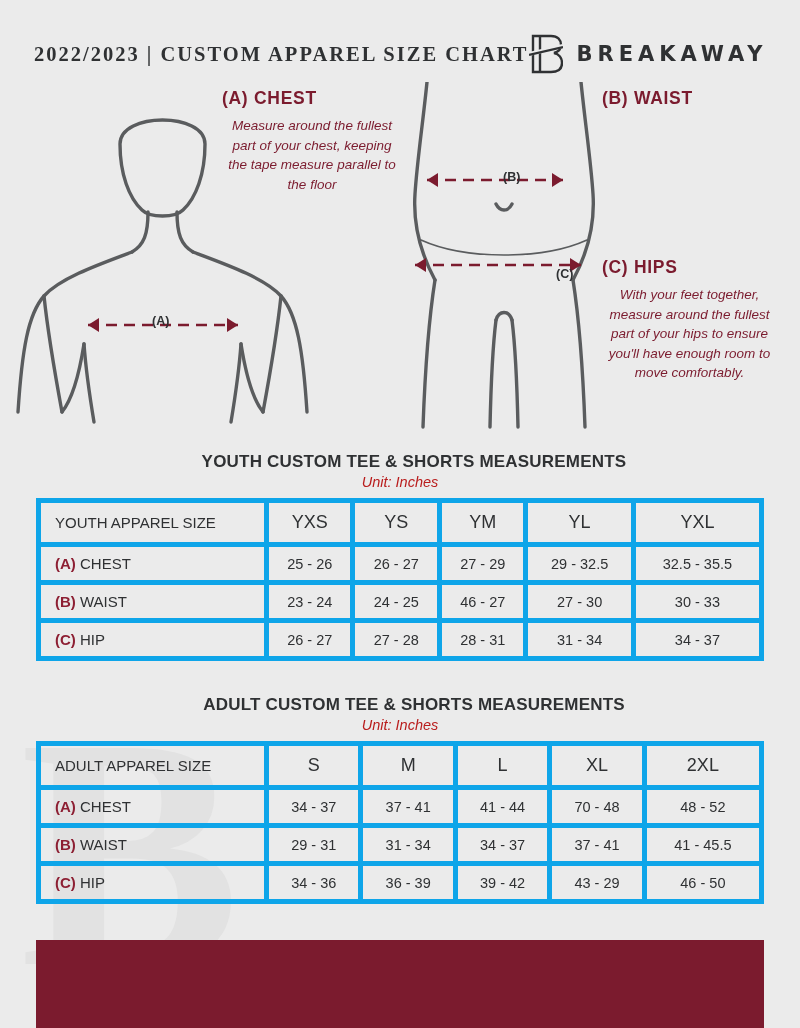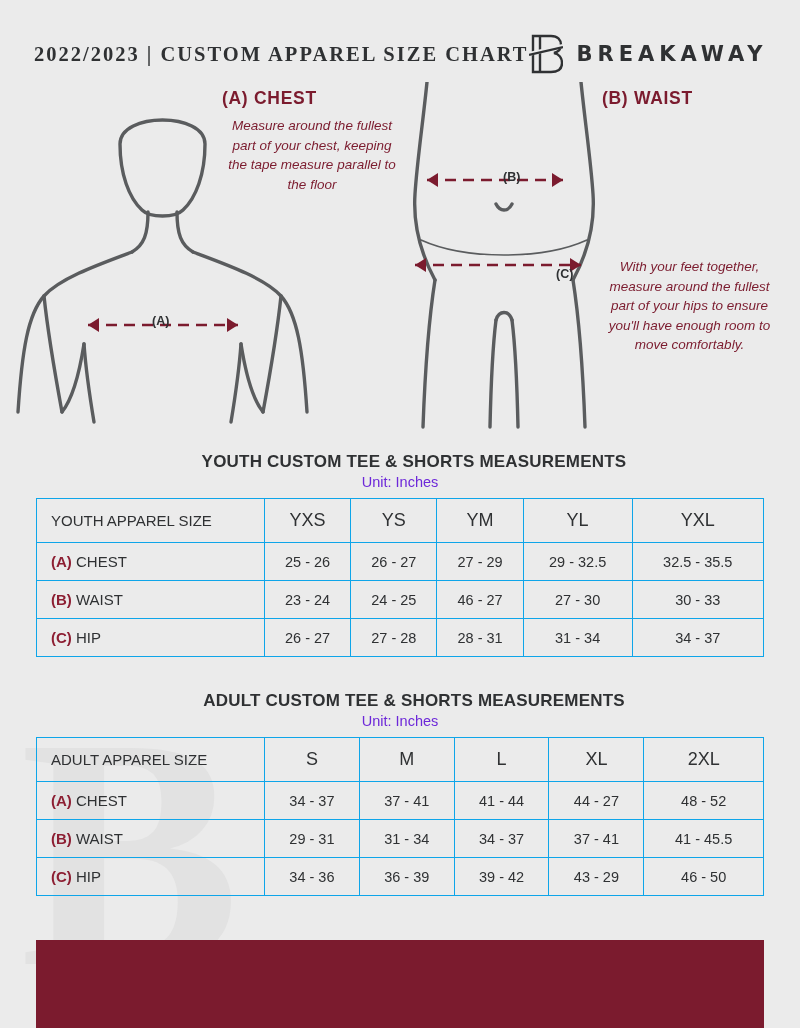--- a/index.html
+++ b/index.html
@@ -105,31 +105,32 @@
     font-size: 17px;
     font-weight: bold;
     color: #2f3133;
     letter-spacing: 0.2px;
     margin: 0;
     padding-left: 28px;
   }
   .table-unit {
     text-align: center;
     font-size: 14.5px;
-    color: #6d28d9;
+    font-style: italic;
+    color: #b91c1c;
     margin: 2px 0 8px 0;
   }
   table {
     border-collapse: collapse;
     width: 728px;
     margin: 0 auto;
     background: transparent;
   }
   table th, table td {
-    border: 1px solid #0ea5e9;
+    border: 5px solid #0ea5e9;
     padding: 0;
     height: 38px;
     text-align: center;
     font-size: 14.5px;
     color: #2f3133;
     font-weight: normal;
   }
   table th.rowhead, table td.rowhead {
     text-align: left;
     padding-left: 14px;
@@ -255,20 +256,24 @@
       </div>
 
       <div class="callout" id="callout-waist">
         <p class="callout-title">
           <span class="paren">(B)</span>
           <span>WAIST</span>
         </p>
       </div>
 
       <div class="callout" id="callout-hips">
+        <p class="callout-title">
+          <span class="paren">(C)</span>
+          <span>HIPS</span>
+        </p>
         <p class="callout-body">With your feet together, measure around the fullest part of your hips to ensure you'll
 have enough room to move comfortably.</p>
       </div>
     </div>
 
     <div class="table-block">
       <p class="table-title">YOUTH CUSTOM TEE &amp; SHORTS MEASUREMENTS</p>
       <p class="table-unit">Unit: Inches</p>
       <table>
         <thead>
@@ -323,21 +328,21 @@
             <th>XL</th>
             <th>2XL</th>
           </tr>
         </thead>
         <tbody>
           <tr>
             <td class="rowhead"><span class="tag">(A)</span> <span>CHEST</span></td>
             <td>34 - 37</td>
             <td>37 - 41</td>
             <td>41 - 44</td>
-            <td>44 - 27</td>
+            <td>70 - 48</td>
             <td>48 - 52</td>
           </tr>
           <tr>
             <td class="rowhead"><span class="tag">(B)</span> <span>WAIST</span></td>
             <td>29 - 31</td>
             <td>31 - 34</td>
             <td>34 - 37</td>
             <td>37 - 41</td>
             <td>41 - 45.5</td>
           </tr>

